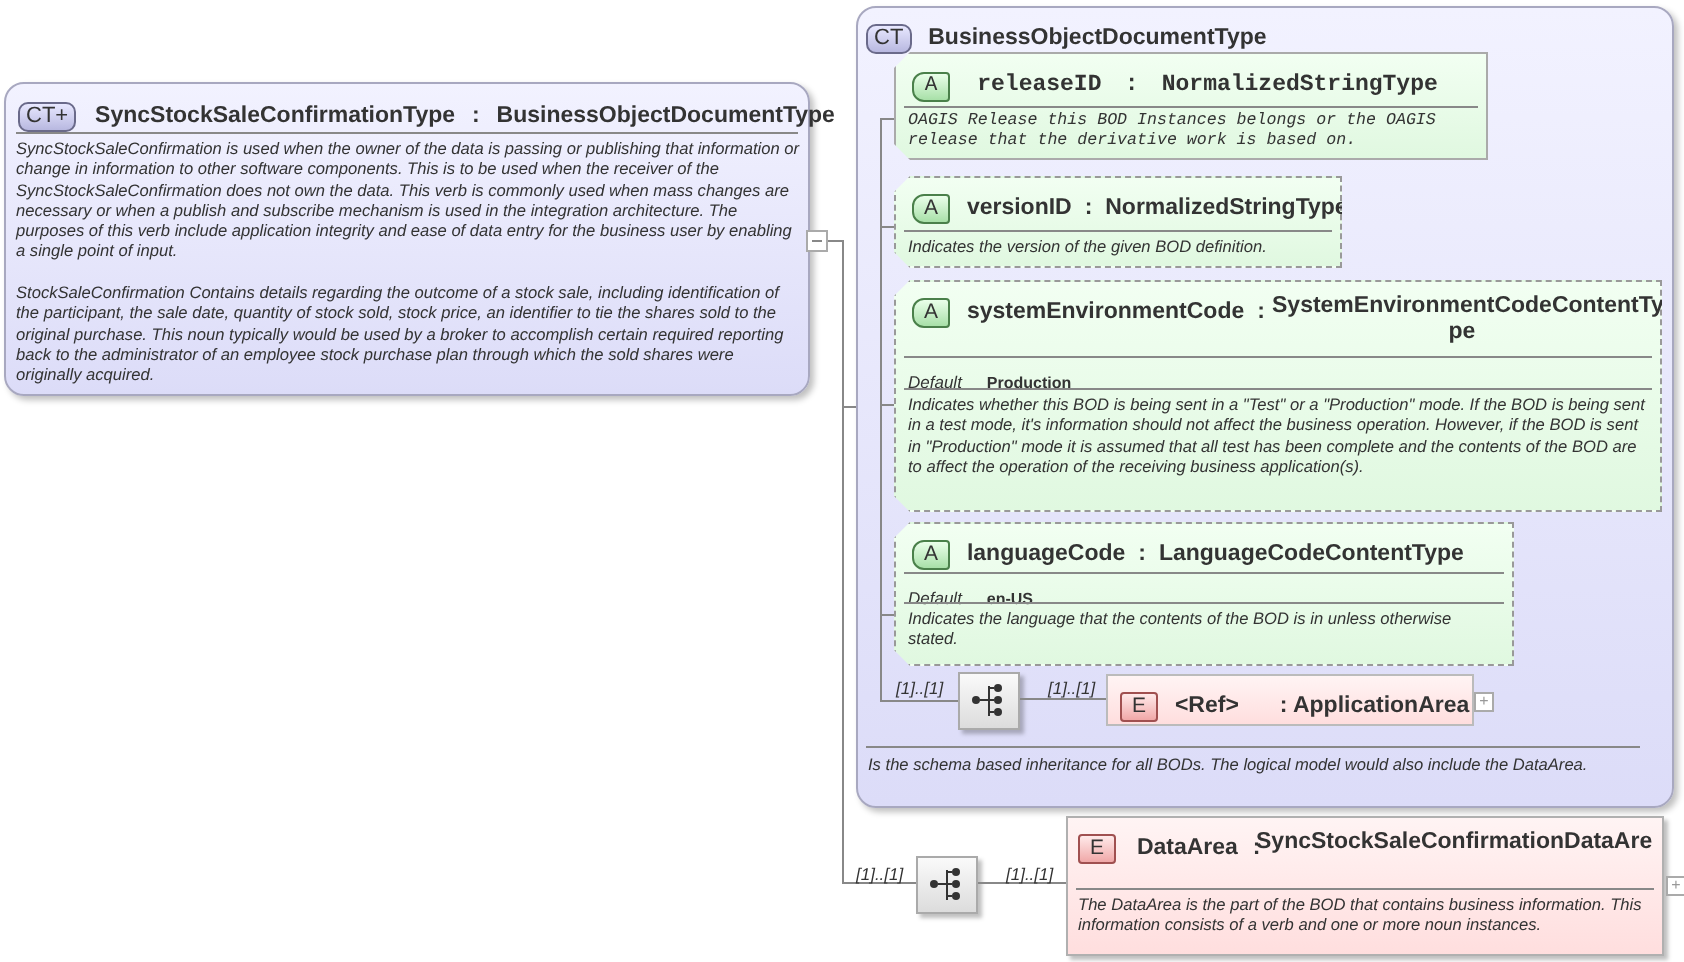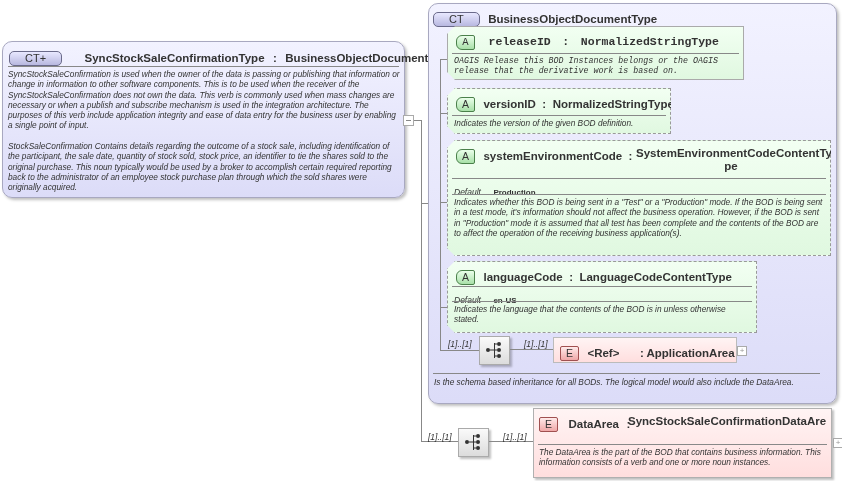--- a/index.html
+++ b/index.html
@@ -3,21 +3,21 @@
 <meta charset="utf-8">
 <style>
   html, body { margin:0; padding:0; background:#ffffff; }
   body { width:842px; height:481px; position:relative; overflow:hidden;
          font-family:"Liberation Sans", "DejaVu Sans", sans-serif; }
   .abs { position:absolute; }
   .ct-box { position:absolute; border:1px solid #a8a8c0; border-radius:10px;
             background:linear-gradient(to bottom, #f2f2ff 0%, #dcdcf8 100%);
             box-shadow:2px 2px 3px rgba(0,0,0,0.25); }
   .badge { display:inline-block; border:1px solid #6a6a8a; border-radius:5px;
-           font-size:11px; line-height:13px; padding:0 15px; color:#333;
+           font-size:11px; line-height:13px; padding:0 3px; color:#333;
            background:linear-gradient(to bottom,#e8e8ff,#b8b8e0); font-weight:normal; }
   .title { font-weight:bold; font-size:11.5px; color:#333; }
   .doc { font-style:italic; font-size:8.3px; line-height:10.3px; color:#333; }
   .sep { border-top:1px solid #888; }
   .attr { position:absolute; background:linear-gradient(to bottom,#f2fff2 0%, #e0f8e0 100%);
           border:1px solid #aaa;
           clip-path: polygon(8px 0, 100% 0, 100% 100%, 8px 100%, 0 calc(100% - 8px), 0 8px); }
   .attr.dashed { border:1px dashed #999; }
   .abadge { display:inline-block; border:1px solid #4a804a; border-radius:6px 2px 2px 6px;
             font-size:10.5px; line-height:13px; width:17px; text-align:center; color:#333;
@@ -37,21 +37,21 @@
   .minus::after { content:""; position:absolute; left:2px; right:2px; top:4px; height:1px; background:#888; }
   .deflbl { font-style:italic; font-size:8.5px; color:#333; }
   .defval { font-weight:bold; font-size:8px; color:#333; margin-left:8px; }
 </style>
 </head>
 <body>
 
 <div class="ct-box" style="left:2px; top:41px; width:401px; height:155px;">
   <div class="abs" style="left:6px; top:6px; white-space:nowrap;">
     <span class="badge">CT+</span>
-    <span class="title" style="margin-left:18px;">SyncStockSaleConfirmationType</span>
+    <span class="title" style="margin-left:5px;">SyncStockSaleConfirmationType</span>
     <span class="title" style="margin:0 4px;">:</span>
     <span class="title">BusinessObjectDocumentType</span>
   </div>
   <div class="abs sep" style="left:5px; right:5px; top:24px;"></div>
   <div class="abs doc" style="left:5px; top:27px; width:392px;">SyncStockSaleConfirmation is used when the owner of the data is passing or publishing that information or change in information to other software components. This is to be used when the receiver of the SyncStockSaleConfirmation does not own the data. This verb is commonly used when mass changes are necessary or when a publish and subscribe mechanism is used in the integration architecture. The purposes of this verb include application integrity and ease of data entry for the business user by enabling a single point of input.</div>
   <div class="abs doc" style="left:5px; top:99px; width:392px;">StockSaleConfirmation  Contains details regarding the outcome of a stock sale, including identification of the participant, the sale date, quantity of stock sold, stock price, an identifier to tie the shares sold to the original purchase. This noun typically would be used by a broker to accomplish certain required reporting back to the administrator of an employee stock purchase plan through which the sold shares were originally acquired.</div>
 </div>
 
 <div class="minus" style="left:403px; top:115px;"></div>
 

